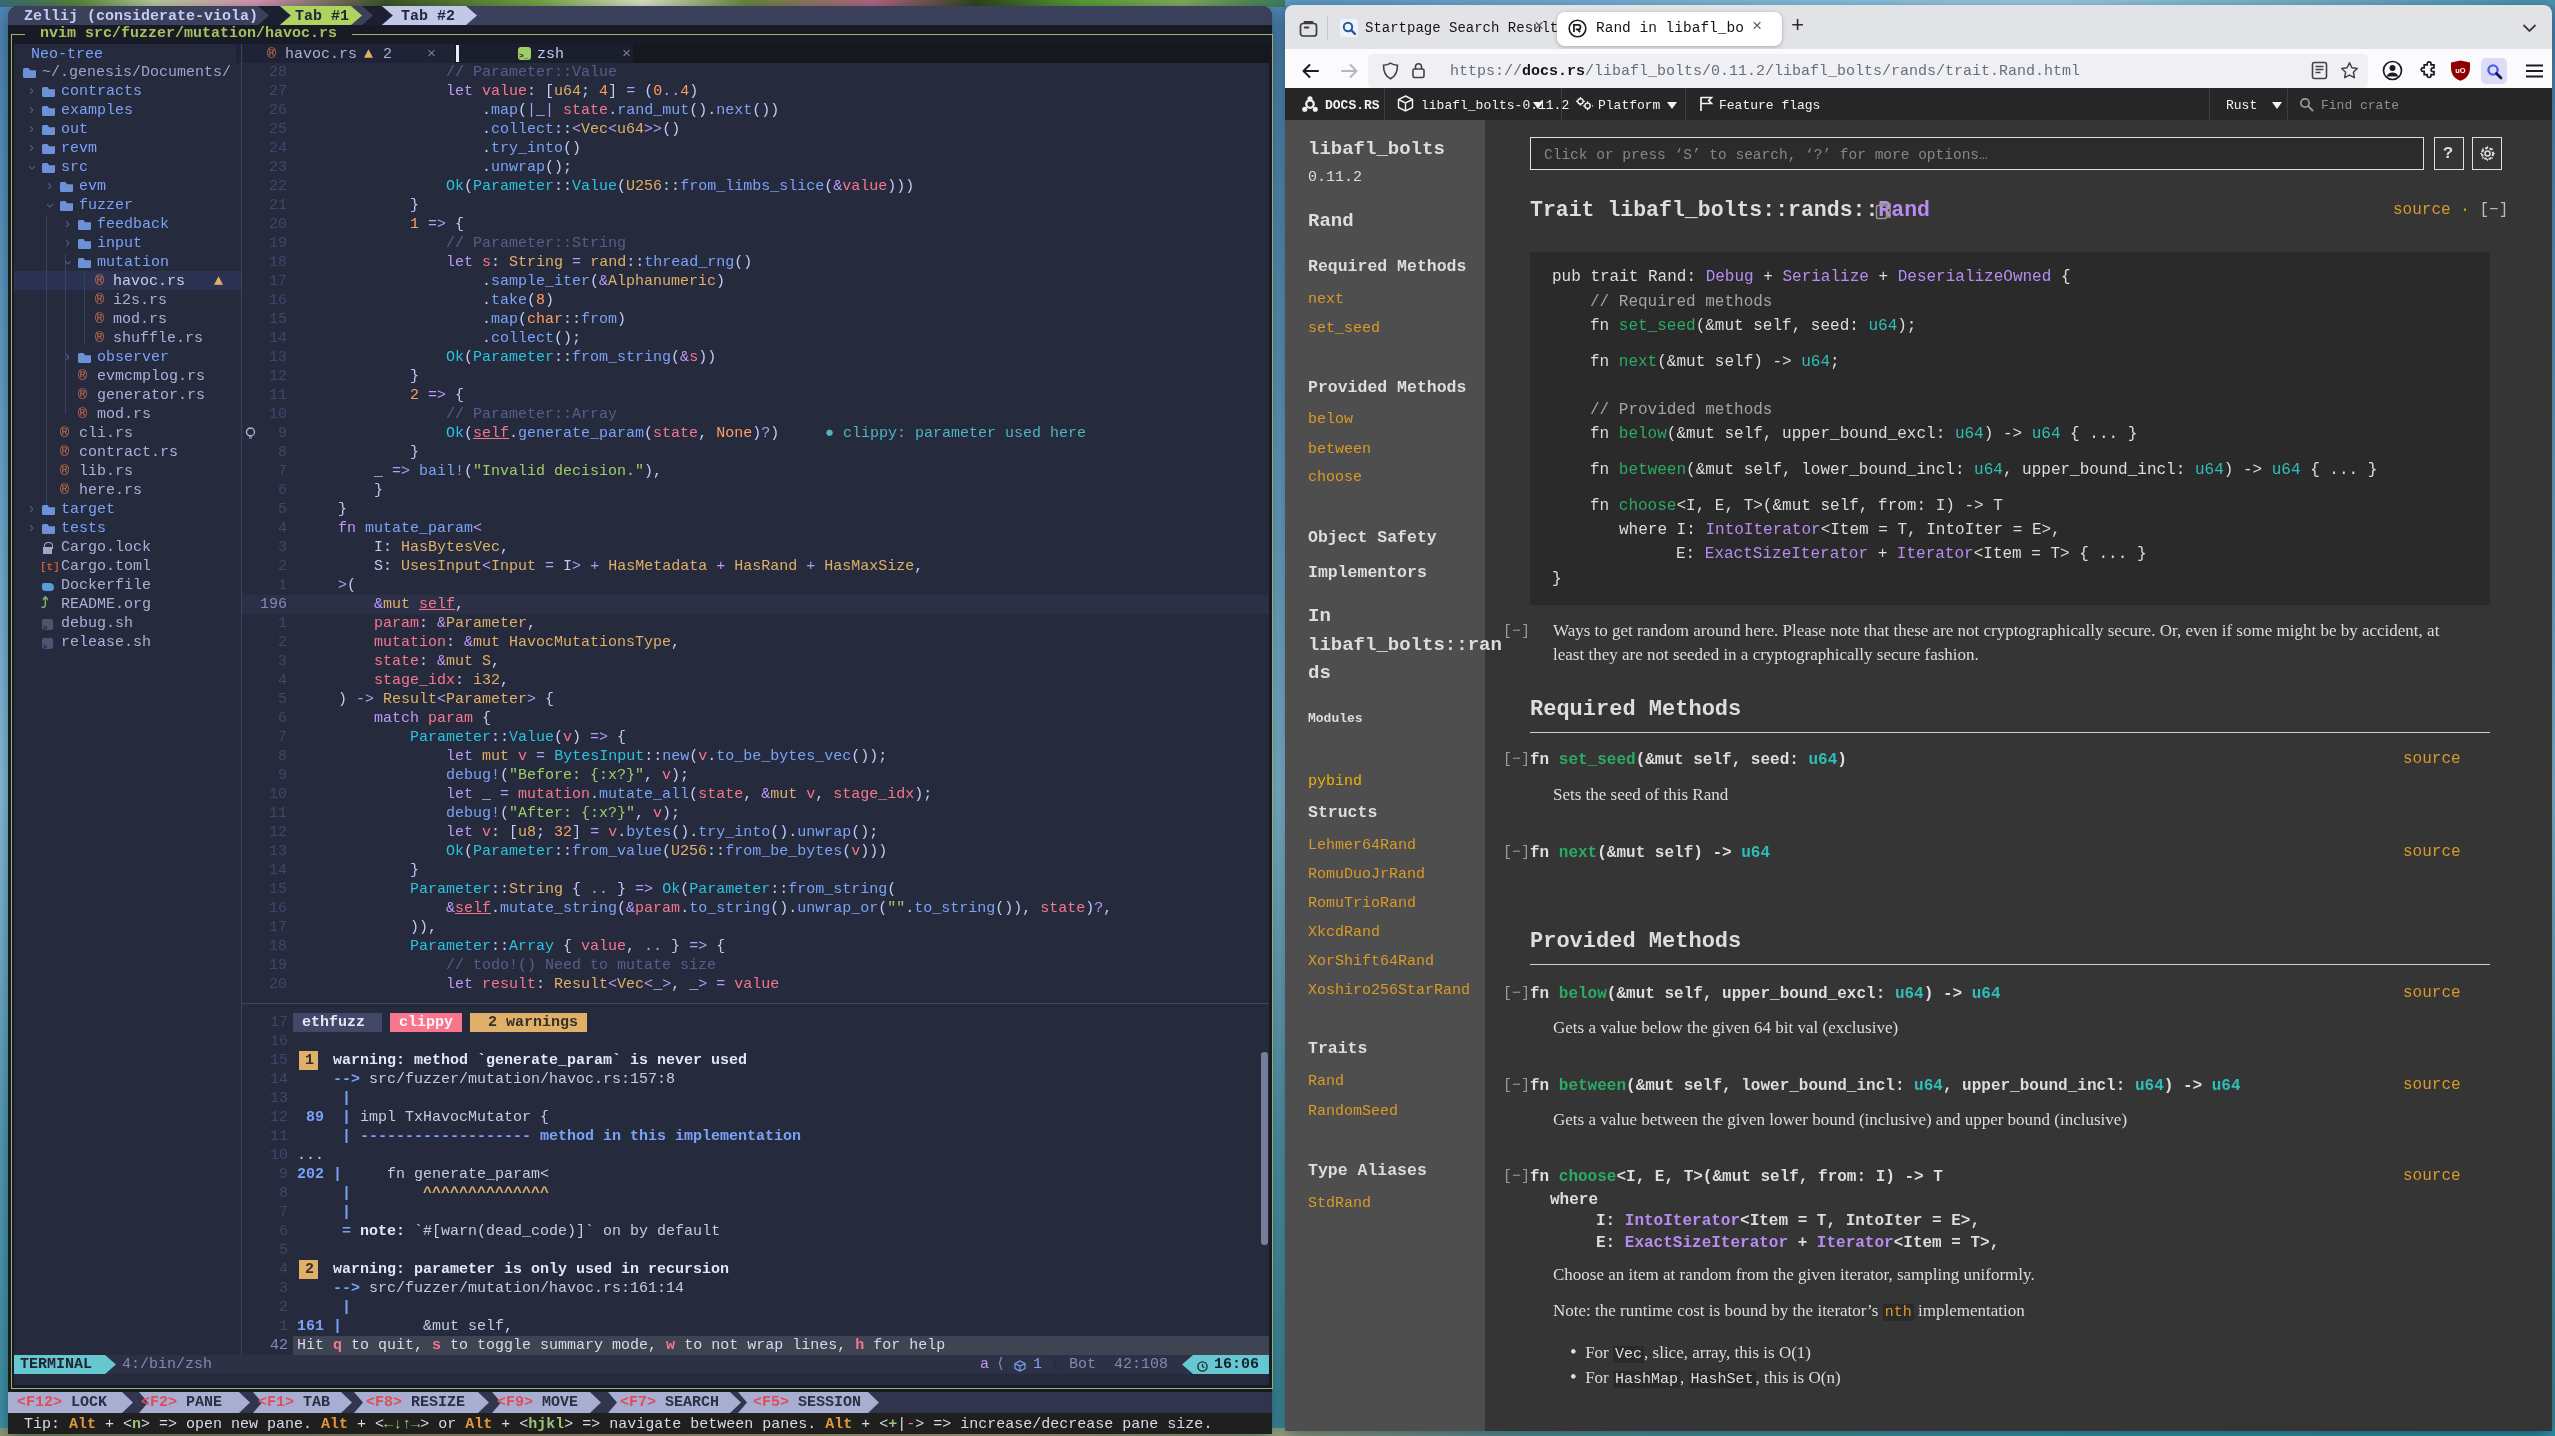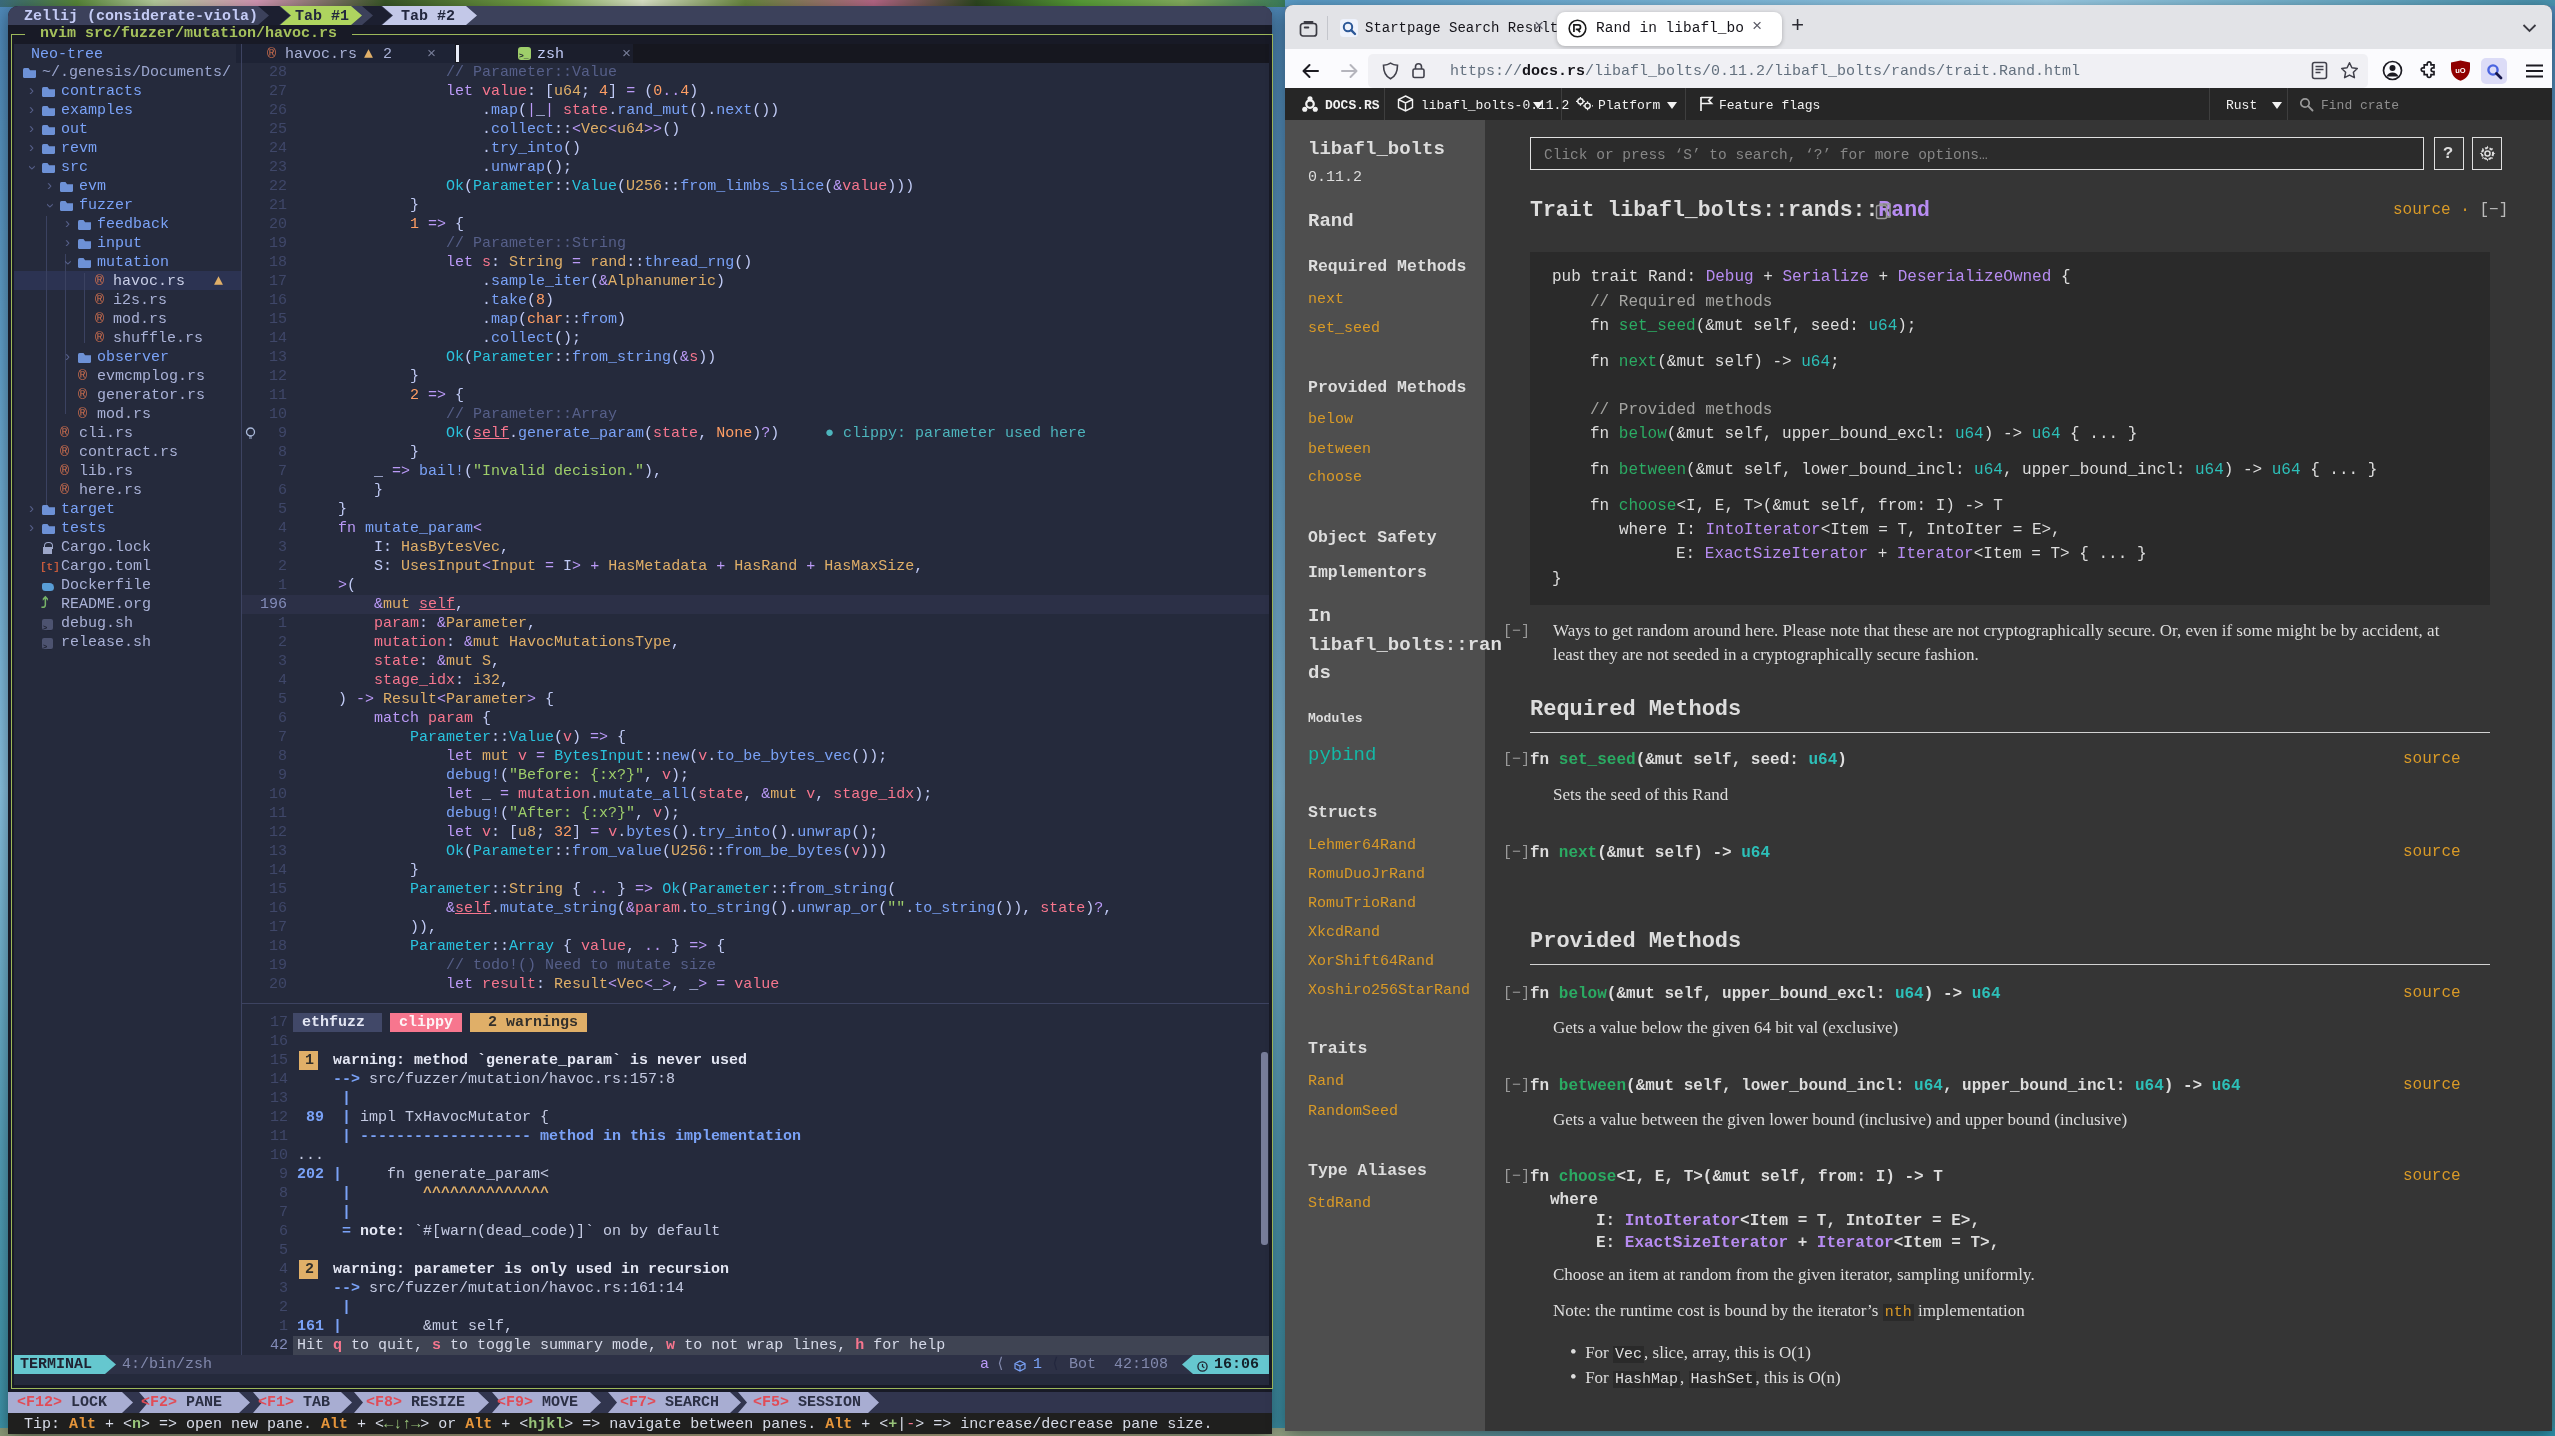--- a/index.html
+++ b/index.html
@@ -443,21 +443,21 @@
 <div class="s b" style="left:23px;top:373px;font-size:16.5px;color:#ddd">Provided Methods</div>
 <div class="s" style="left:23px;top:406px;font-size:15px;color:#d99a27">below</div>
 <div class="s" style="left:23px;top:436px;font-size:15px;color:#d99a27">between</div>
 <div class="s" style="left:23px;top:464px;font-size:15px;color:#d99a27">choose</div>
 <div class="s b" style="left:23px;top:523px;font-size:16.5px;color:#ddd">Object Safety</div>
 <div class="s b" style="left:23px;top:558px;font-size:16.5px;color:#ddd">Implementors</div>
 <div class="s b" style="left:23px;top:600px;font-size:19px;color:#ddd">In</div>
 <div class="s b" style="left:23px;top:629px;font-size:19px;color:#ddd">libafl_bolts::ran</div>
 <div class="s b" style="left:23px;top:657px;font-size:19px;color:#ddd">ds</div>
 <div class="s b" style="left:23px;top:706px;font-size:13px;color:#ddd">Modules</div>
-<div class="s" style="left:23px;top:739px;font-size:19px;color:#14b8a6">pybind</div>
+<div class="s" style="left:23px;top:768px;font-size:15px;color:#eab308">pybind</div>
 <div class="s b" style="left:23px;top:798px;font-size:16.5px;color:#ddd">Structs</div>
 <div class="s" style="left:23px;top:832px;font-size:15px;color:#d99a27">Lehmer64Rand</div>
 <div class="s" style="left:23px;top:861px;font-size:15px;color:#d99a27">RomuDuoJrRand</div>
 <div class="s" style="left:23px;top:890px;font-size:15px;color:#d99a27">RomuTrioRand</div>
 <div class="s" style="left:23px;top:919px;font-size:15px;color:#d99a27">XkcdRand</div>
 <div class="s" style="left:23px;top:948px;font-size:15px;color:#d99a27">XorShift64Rand</div>
 <div class="s" style="left:23px;top:977px;font-size:15px;color:#d99a27">Xoshiro256StarRand</div>
 <div class="s b" style="left:23px;top:1034px;font-size:16.5px;color:#ddd">Traits</div>
 <div class="s" style="left:23px;top:1068px;font-size:15px;color:#d99a27">Rand</div>
 <div class="s" style="left:23px;top:1098px;font-size:15px;color:#d99a27">RandomSeed</div>

